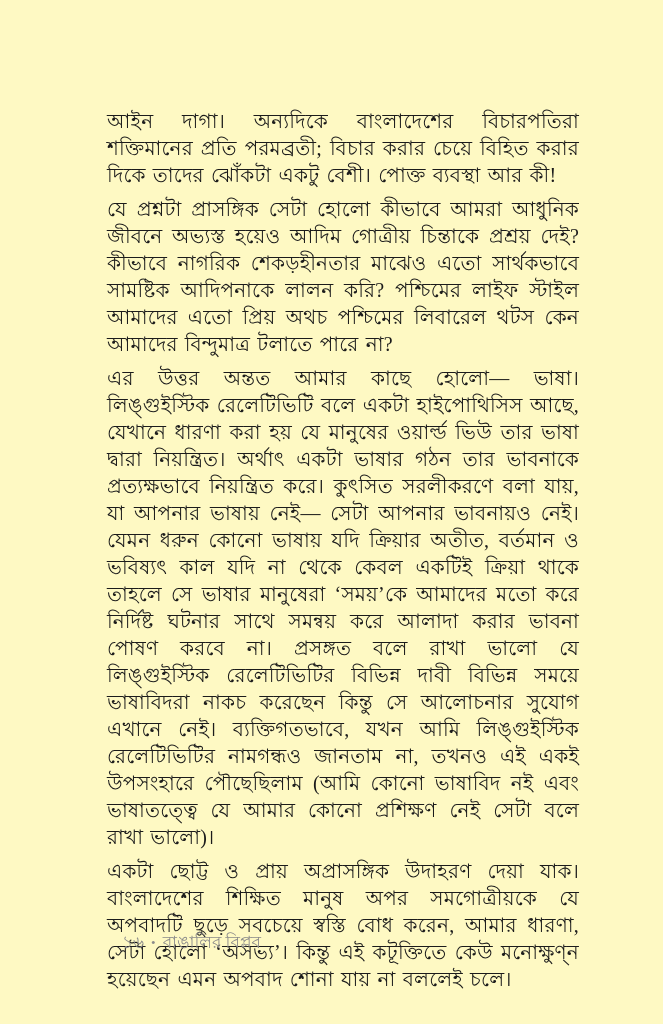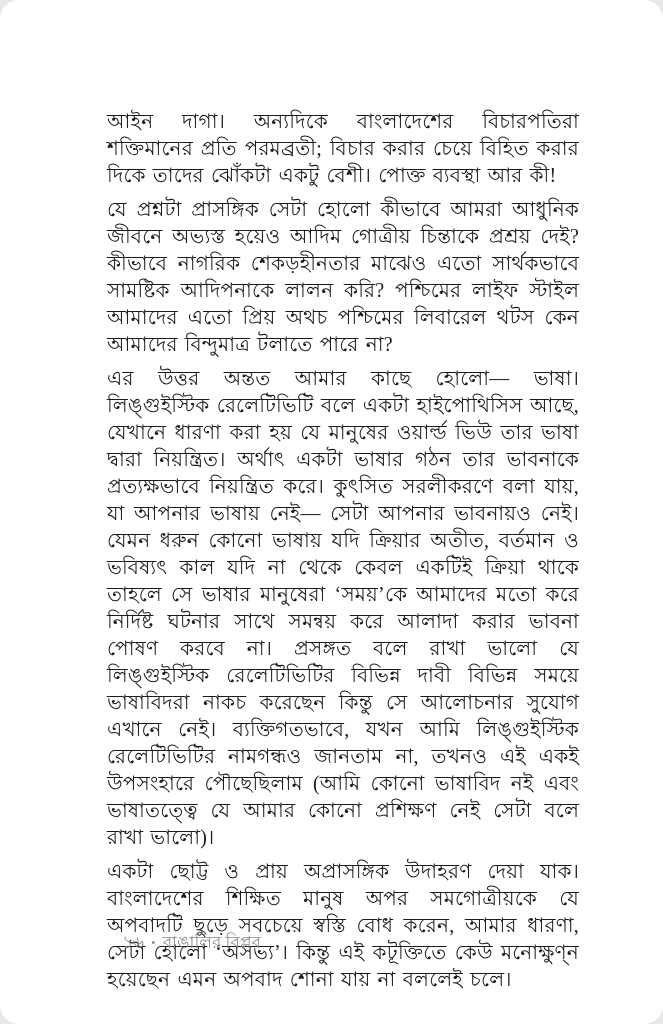--- a/index.html
+++ b/index.html
@@ -5,24 +5,23 @@
   html, body {
     margin: 0;
     padding: 0;
     background: #e8e8e8;
   }
   .book-page {
     position: relative;
     width: 663px;
     height: 1024px;
     margin: 0 auto;
-    background: #ffffff;
+    background: #fef9c3;
     overflow: hidden;
     font-family: "Liberation Serif", "DejaVu Serif", serif;
-    border-radius: 19px;
   }
   .text-block {
     position: absolute;
     top: 108px;
     left: 107px;
     width: 472px;
     color: #1b1b1b;
   }
   .text-block p {
     margin: 0 0 7px 0;

